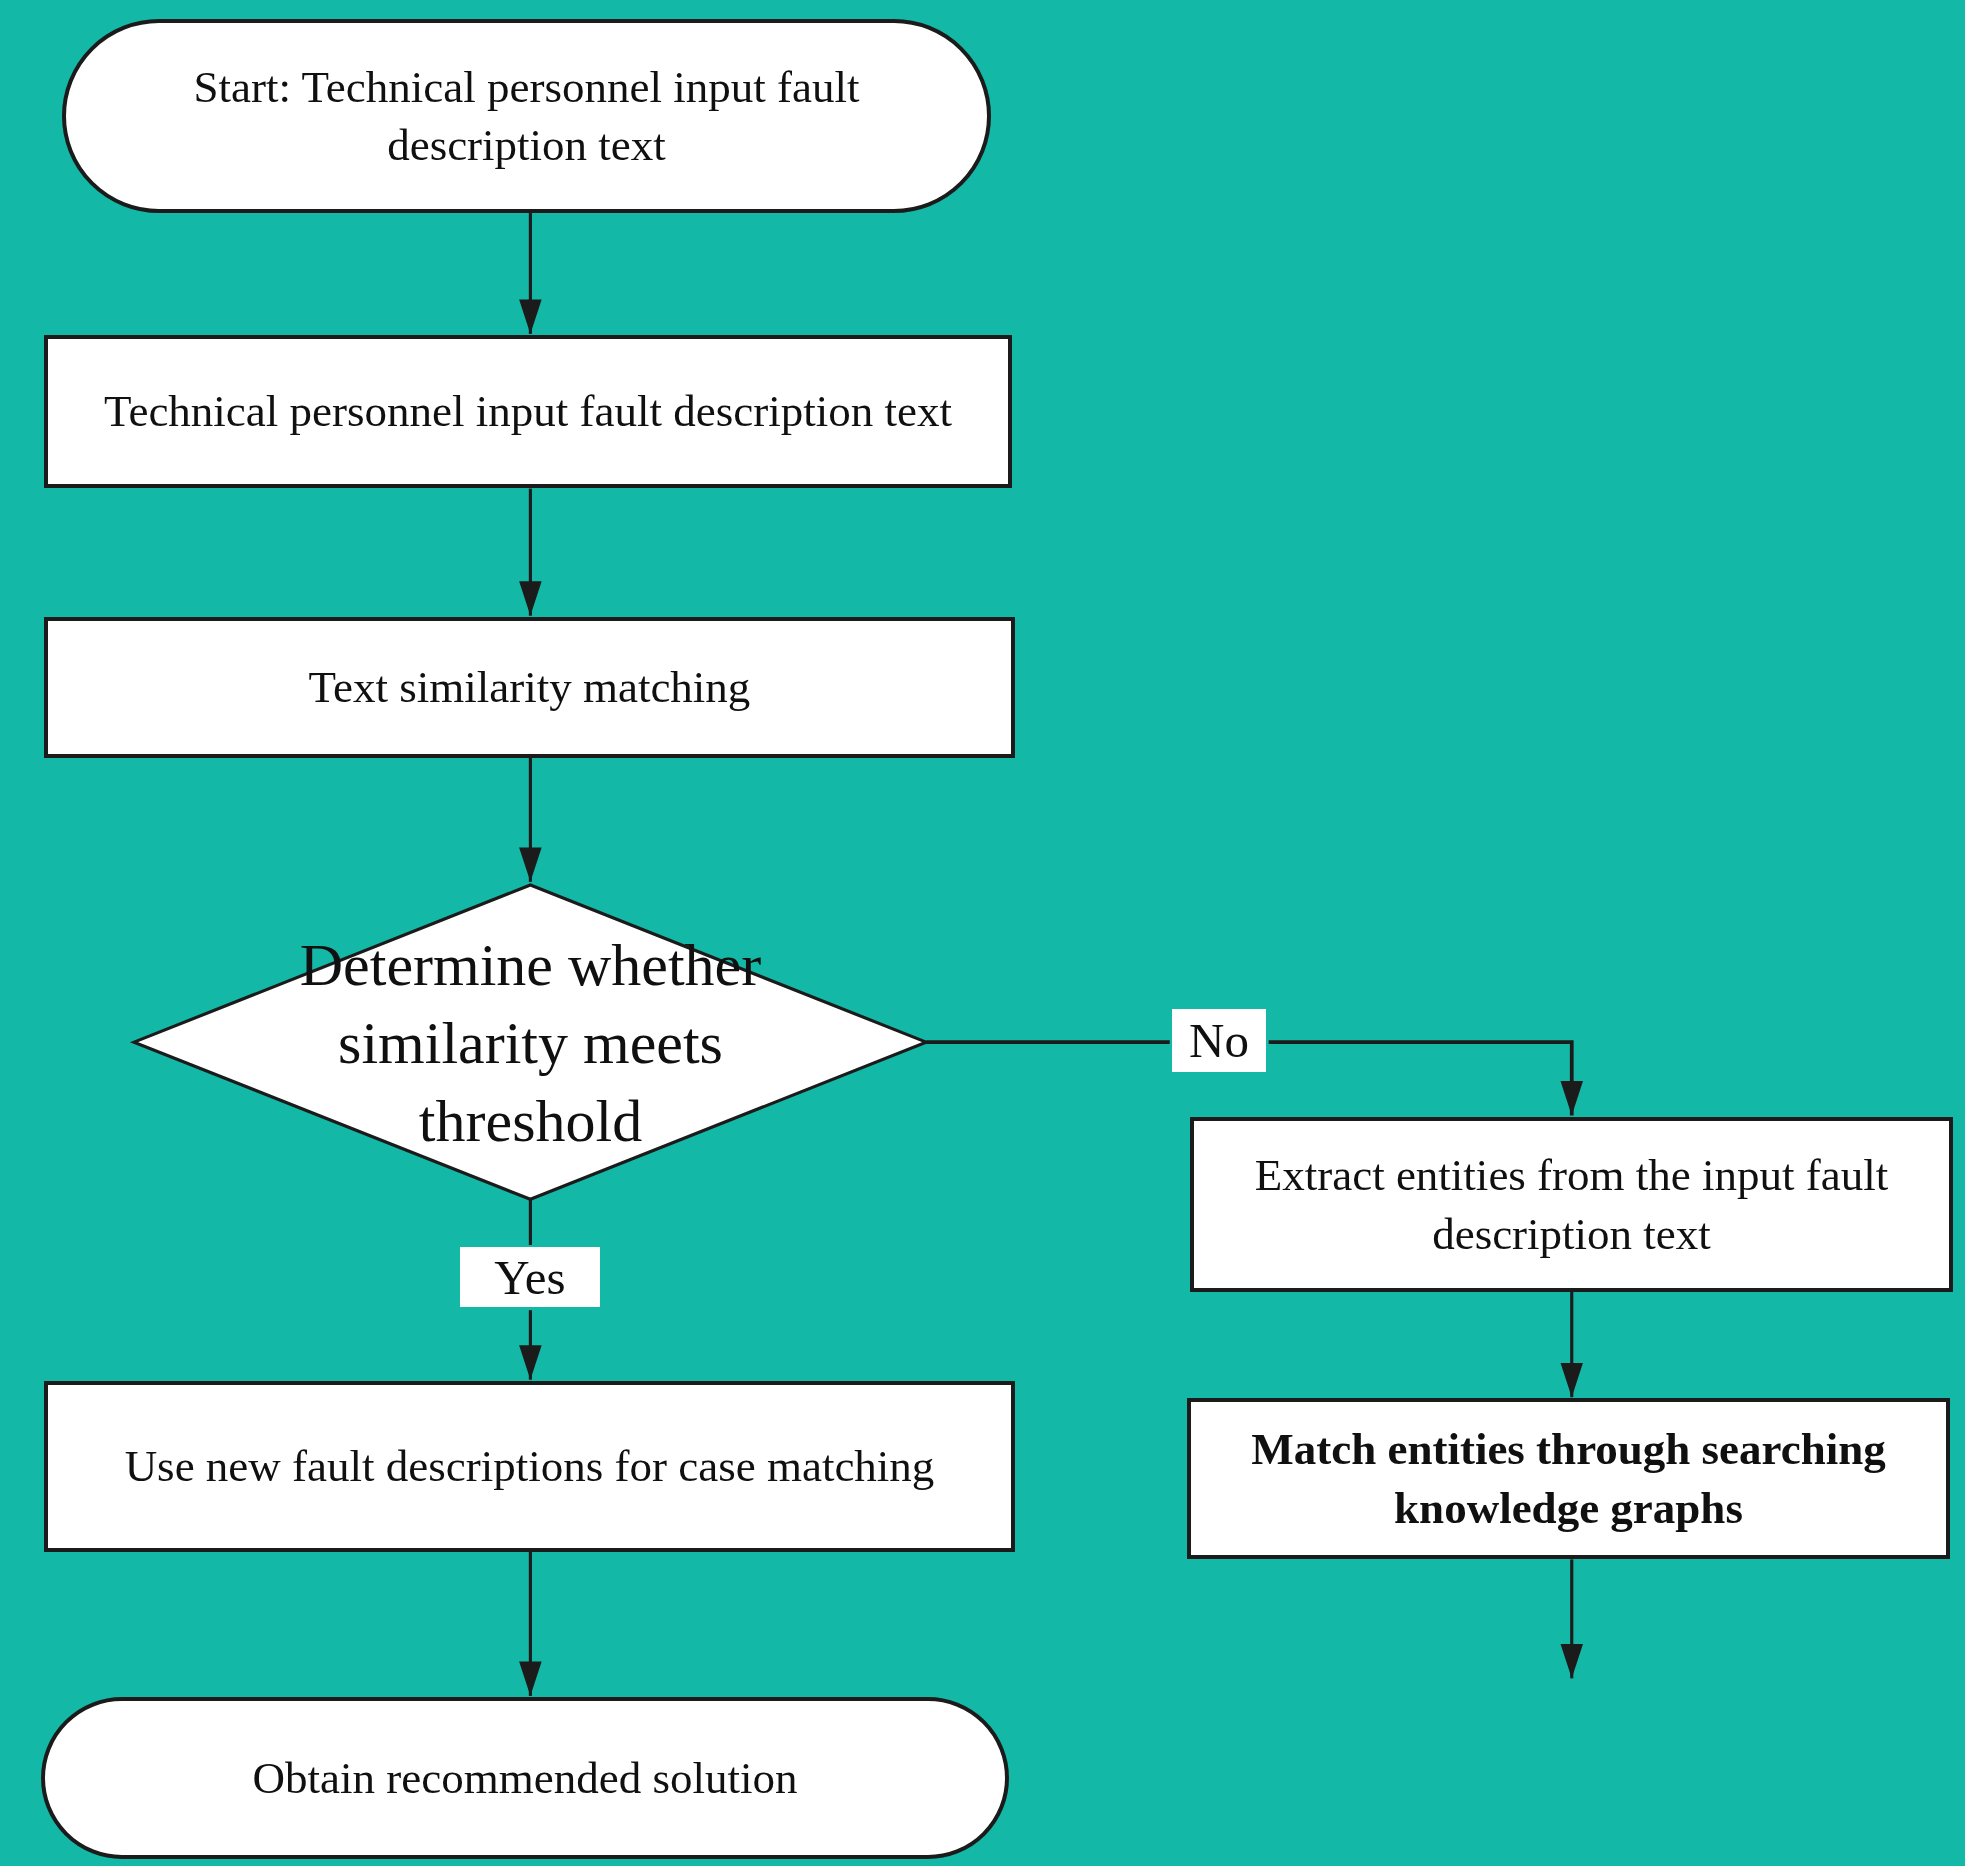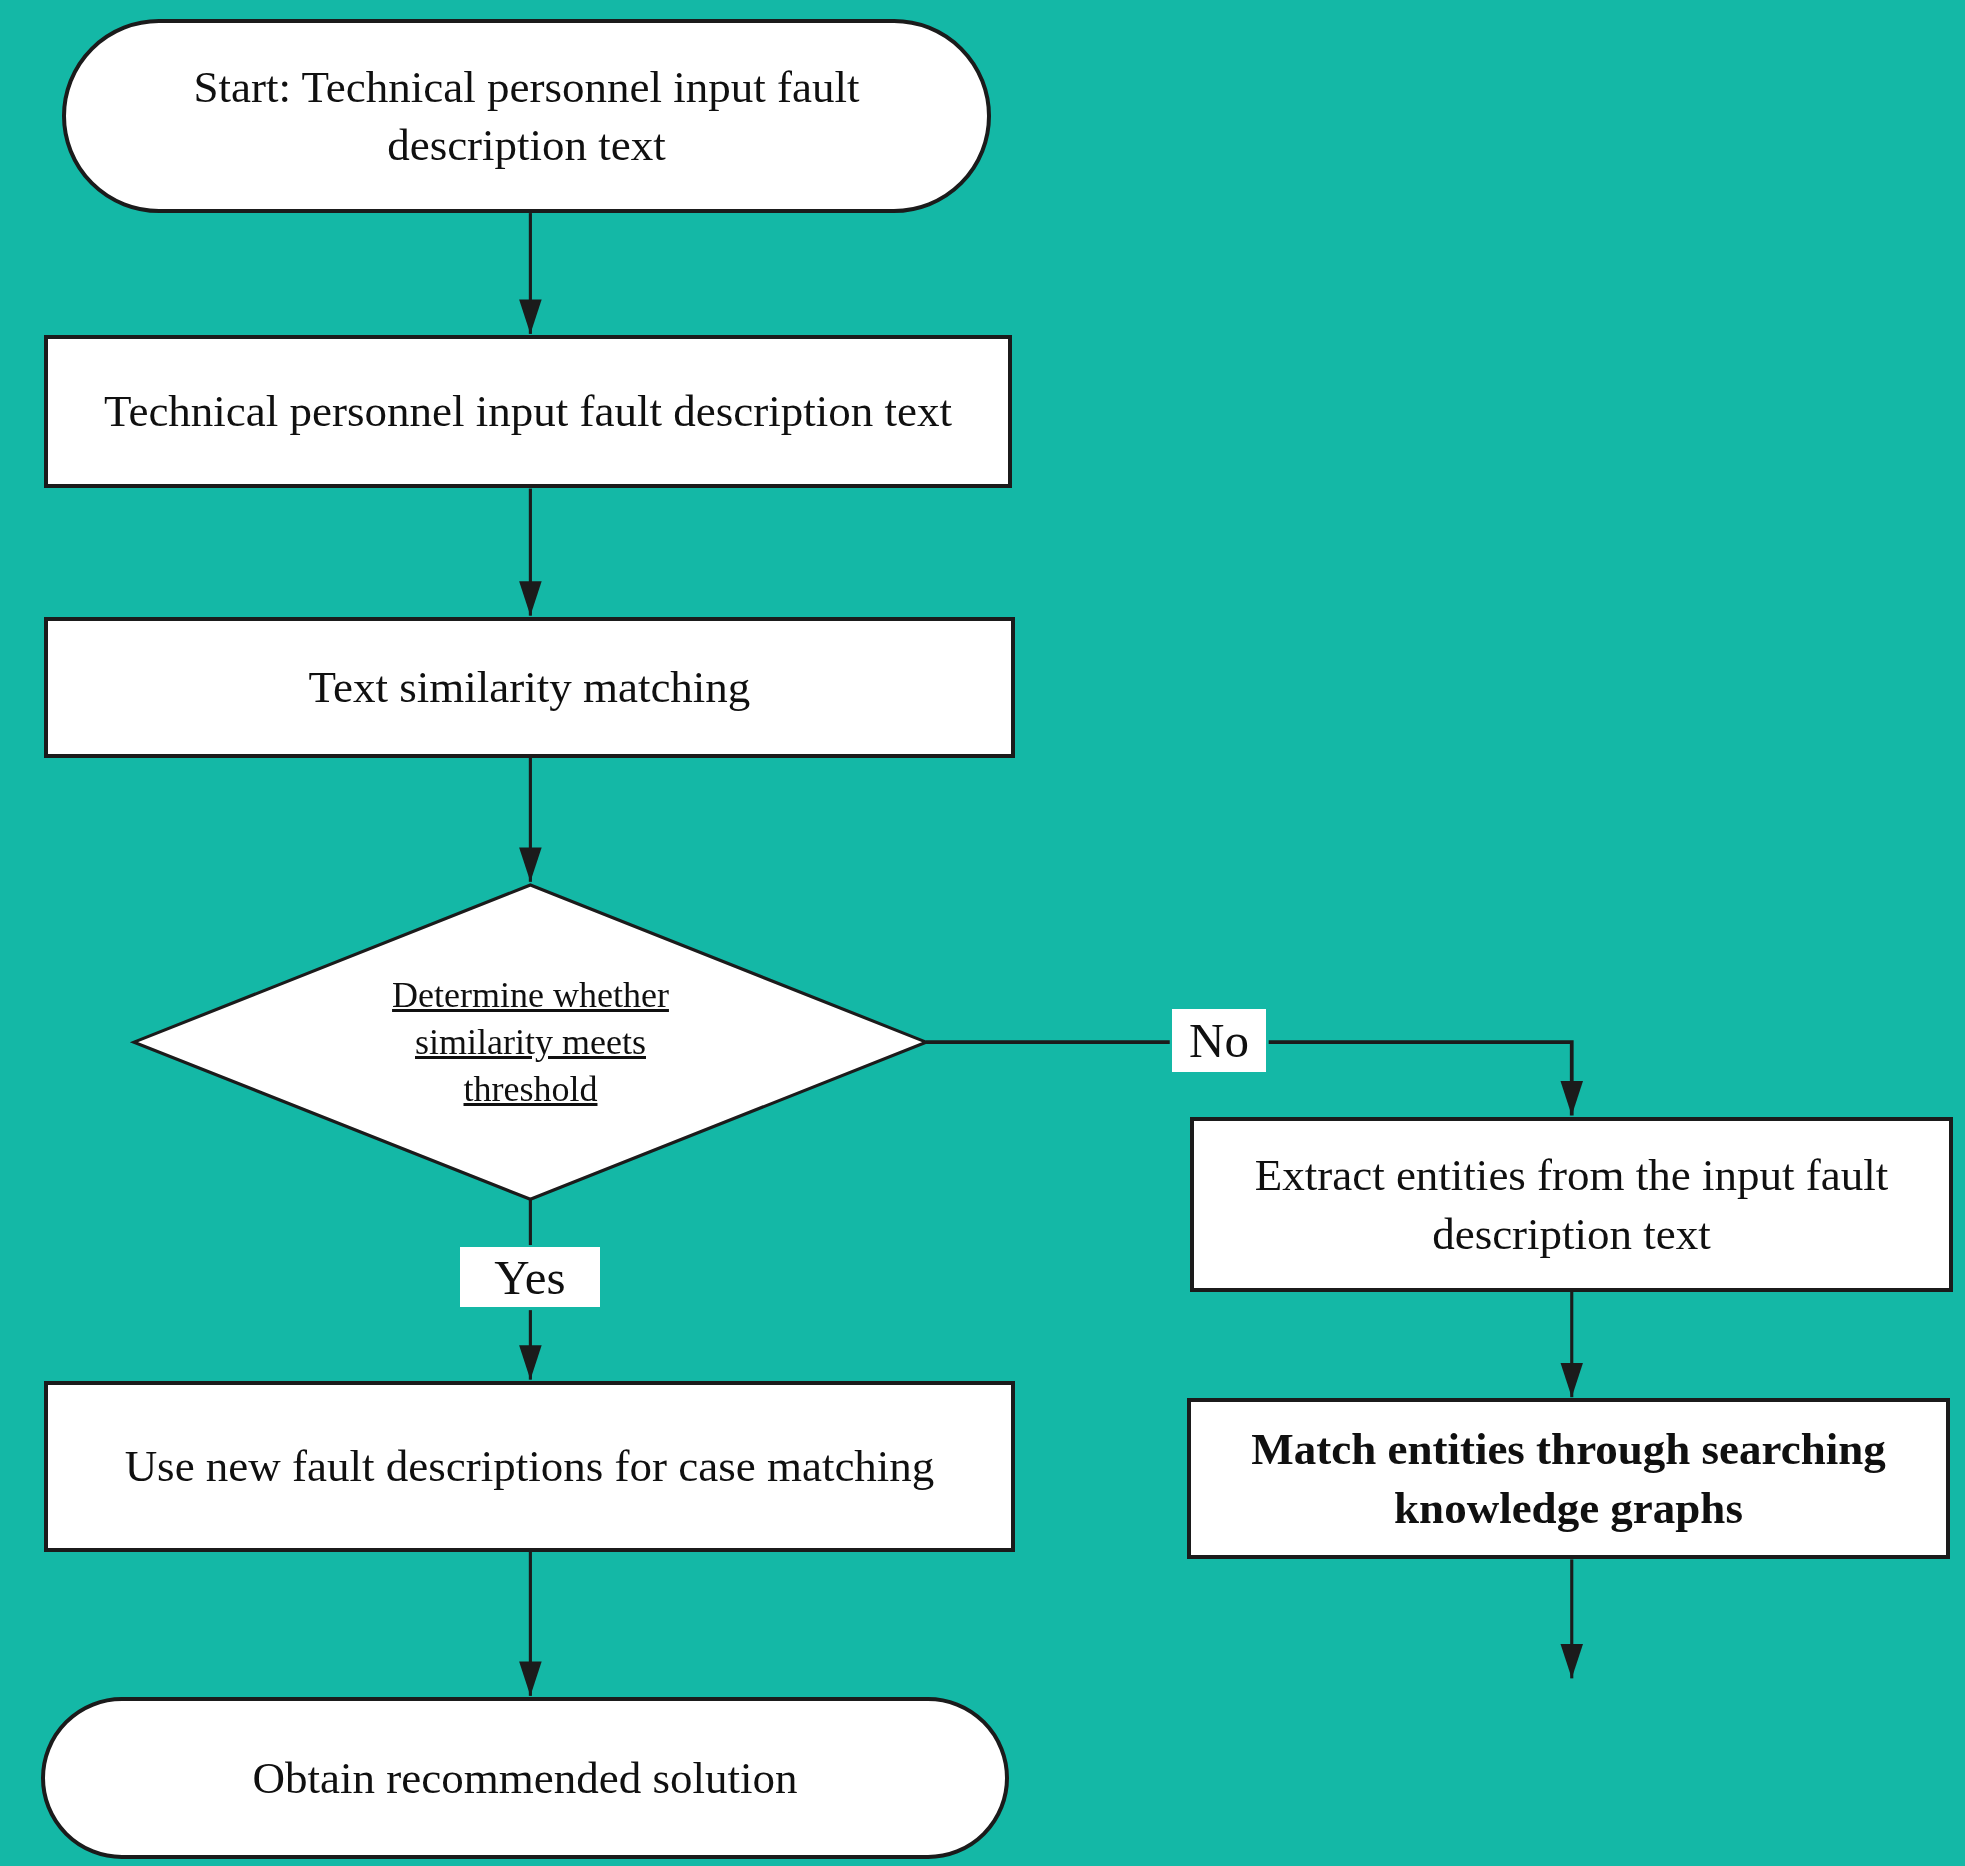--- a/index.html
+++ b/index.html
@@ -37,26 +37,25 @@
   }
   .stadium { border-radius: 100px; }
   .stadium-small { border-radius: 83px; }
   .diamond-text {
     position: absolute;
     box-sizing: border-box;
     display: flex;
     align-items: center;
     justify-content: center;
     text-align: center;
-    font-size: 36px;
+    font-size: 60px;
     line-height: 1.3;
     white-space: pre-line;
     background: transparent;
     border: none;
-    text-decoration: underline;
   }
   .edge-label {
     position: absolute;
     display: flex;
     align-items: center;
     justify-content: center;
     font-size: 49px;
     white-space: nowrap;
     background: #ffffff;
   }

